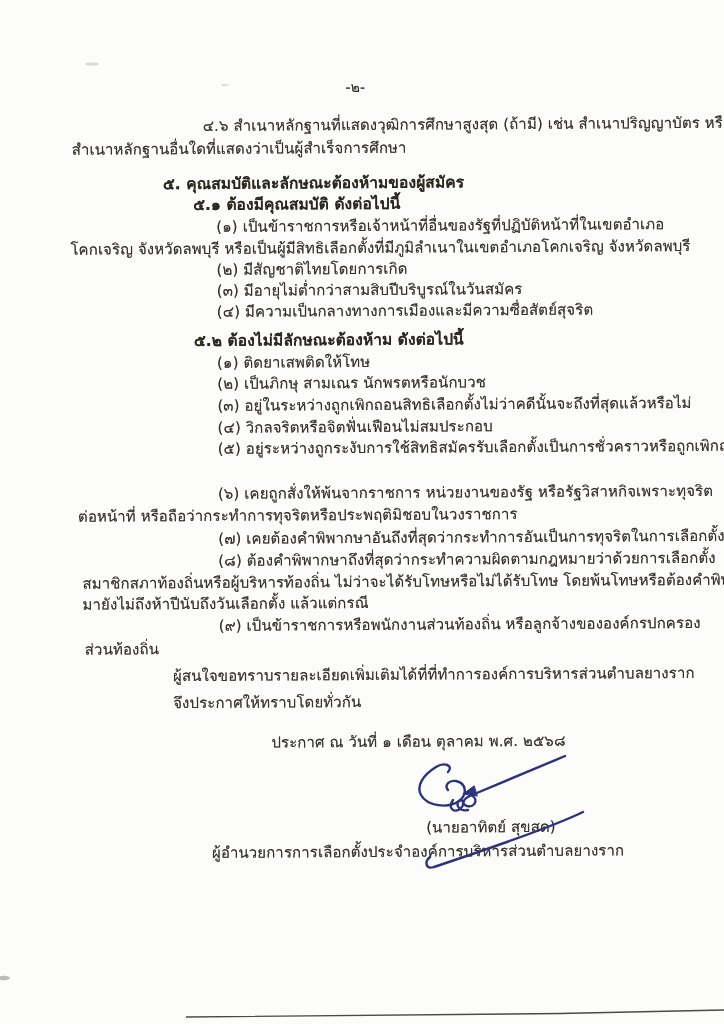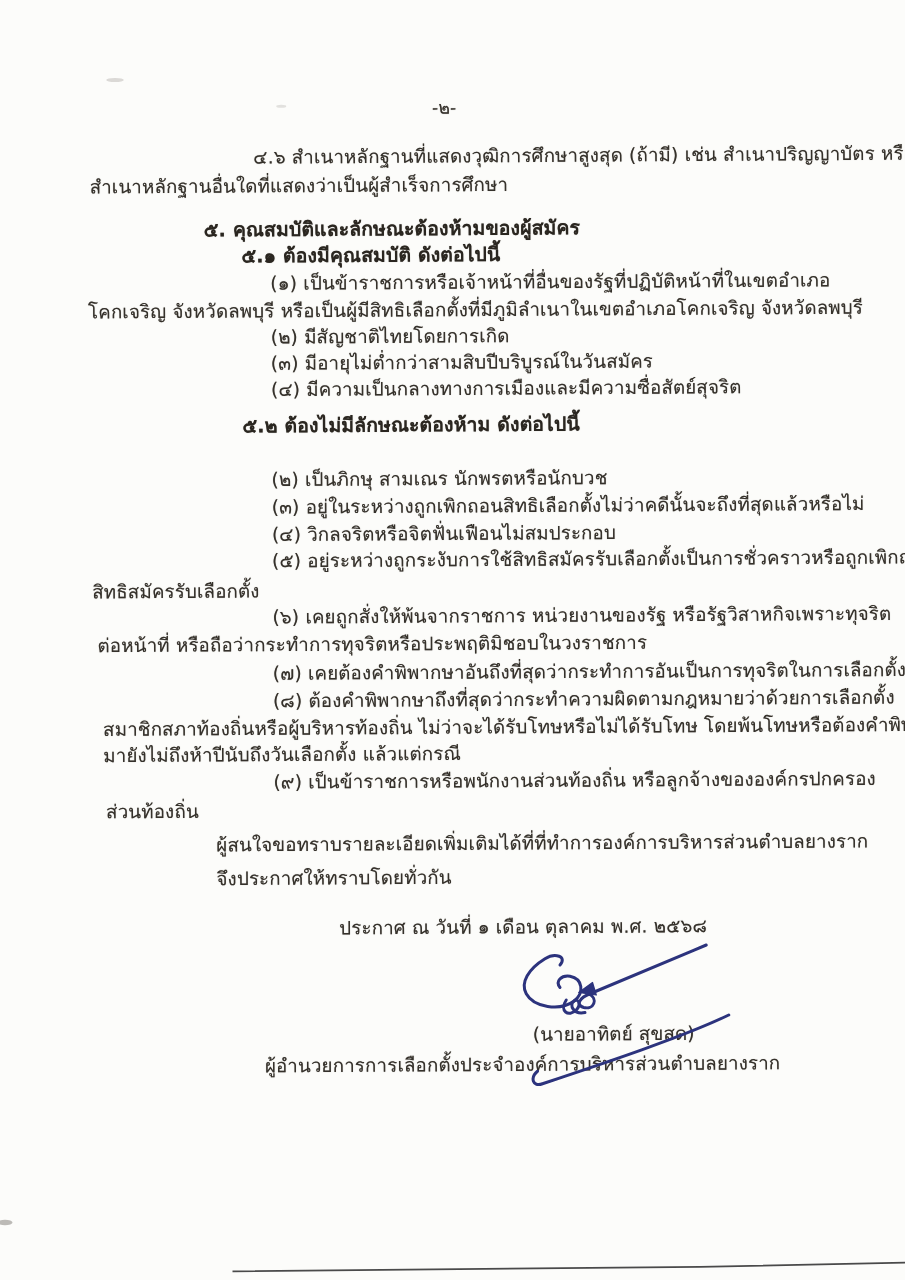--- a/index.html
+++ b/index.html
@@ -72,25 +72,25 @@
     <div class="ln bold" style="top:172px;left:165px;">๕. คุณสมบัติและลักษณะต้องห้ามของผู้สมัคร</div>
     <div class="ln bold" style="top:193px;left:195px;">๕.๑ ต้องมีคุณสมบัติ ดังต่อไปนี้</div>
 
     <div class="ln" style="top:215px;left:218px;">(๑) เป็นข้าราชการหรือเจ้าหน้าที่อื่นของรัฐที่ปฏิบัติหน้าที่ในเขตอำเภอ</div>
     <div class="ln" style="top:237px;left:72px;">โคกเจริญ จังหวัดลพบุรี หรือเป็นผู้มีสิทธิเลือกตั้งที่มีภูมิลำเนาในเขตอำเภอโคกเจริญ จังหวัดลพบุรี</div>
     <div class="ln" style="top:258px;left:218px;">(๒) มีสัญชาติไทยโดยการเกิด</div>
     <div class="ln" style="top:279px;left:218px;">(๓) มีอายุไม่ต่ำกว่าสามสิบปีบริบูรณ์ในวันสมัคร</div>
     <div class="ln" style="top:300px;left:218px;">(๔) มีความเป็นกลางทางการเมืองและมีความซื่อสัตย์สุจริต</div>
 
     <div class="ln bold" style="top:329px;left:195px;">๕.๒ ต้องไม่มีลักษณะต้องห้าม ดังต่อไปนี้</div>
+    <div class="ln" style="top:351px;left:218px;">(๑) ติดยาเสพติดให้โทษ</div>
     <div class="ln" style="top:372px;left:218px;">(๒) เป็นภิกษุ สามเณร นักพรตหรือนักบวช</div>
     <div class="ln" style="top:394px;left:218px;">(๓) อยู่ในระหว่างถูกเพิกถอนสิทธิเลือกตั้งไม่ว่าคดีนั้นจะถึงที่สุดแล้วหรือไม่</div>
     <div class="ln" style="top:416px;left:218px;">(๔) วิกลจริตหรือจิตฟั่นเฟือนไม่สมประกอบ</div>
     <div class="ln" style="top:437px;left:218px;">(๕) อยู่ระหว่างถูกระงับการใช้สิทธิสมัครรับเลือกตั้งเป็นการชั่วคราวหรือถูกเพิกถอน</div>
-    <div class="ln" style="top:461px;left:74px;">สิทธิสมัครรับเลือกตั้ง</div>
     <div class="ln" style="top:482px;left:218px;">(๖) เคยถูกสั่งให้พ้นจากราชการ หน่วยงานของรัฐ หรือรัฐวิสาหกิจเพราะทุจริต</div>
     <div class="ln" style="top:504px;left:78px;">ต่อหน้าที่ หรือถือว่ากระทำการทุจริตหรือประพฤติมิชอบในวงราชการ</div>
     <div class="ln" style="top:527px;left:218px;">(๗) เคยต้องคำพิพากษาอันถึงที่สุดว่ากระทำการอันเป็นการทุจริตในการเลือกตั้ง</div>
     <div class="ln" style="top:549px;left:218px;">(๘) ต้องคำพิพากษาถึงที่สุดว่ากระทำความผิดตามกฎหมายว่าด้วยการเลือกตั้ง</div>
     <div class="ln" style="top:571px;left:82px;">สมาชิกสภาท้องถิ่นหรือผู้บริหารท้องถิ่น ไม่ว่าจะได้รับโทษหรือไม่ได้รับโทษ โดยพ้นโทษหรือต้องคำพิพากษา</div>
     <div class="ln" style="top:592px;left:82px;">มายังไม่ถึงห้าปีนับถึงวันเลือกตั้ง แล้วแต่กรณี</div>
     <div class="ln" style="top:614px;left:218px;">(๙) เป็นข้าราชการหรือพนักงานส่วนท้องถิ่น หรือลูกจ้างขององค์กรปกครอง</div>
     <div class="ln" style="top:637px;left:84px;">ส่วนท้องถิ่น</div>
 
     <div class="ln" style="top:664px;left:172px;">ผู้สนใจขอทราบรายละเอียดเพิ่มเติมได้ที่ที่ทำการองค์การบริหารส่วนตำบลยางราก</div>

